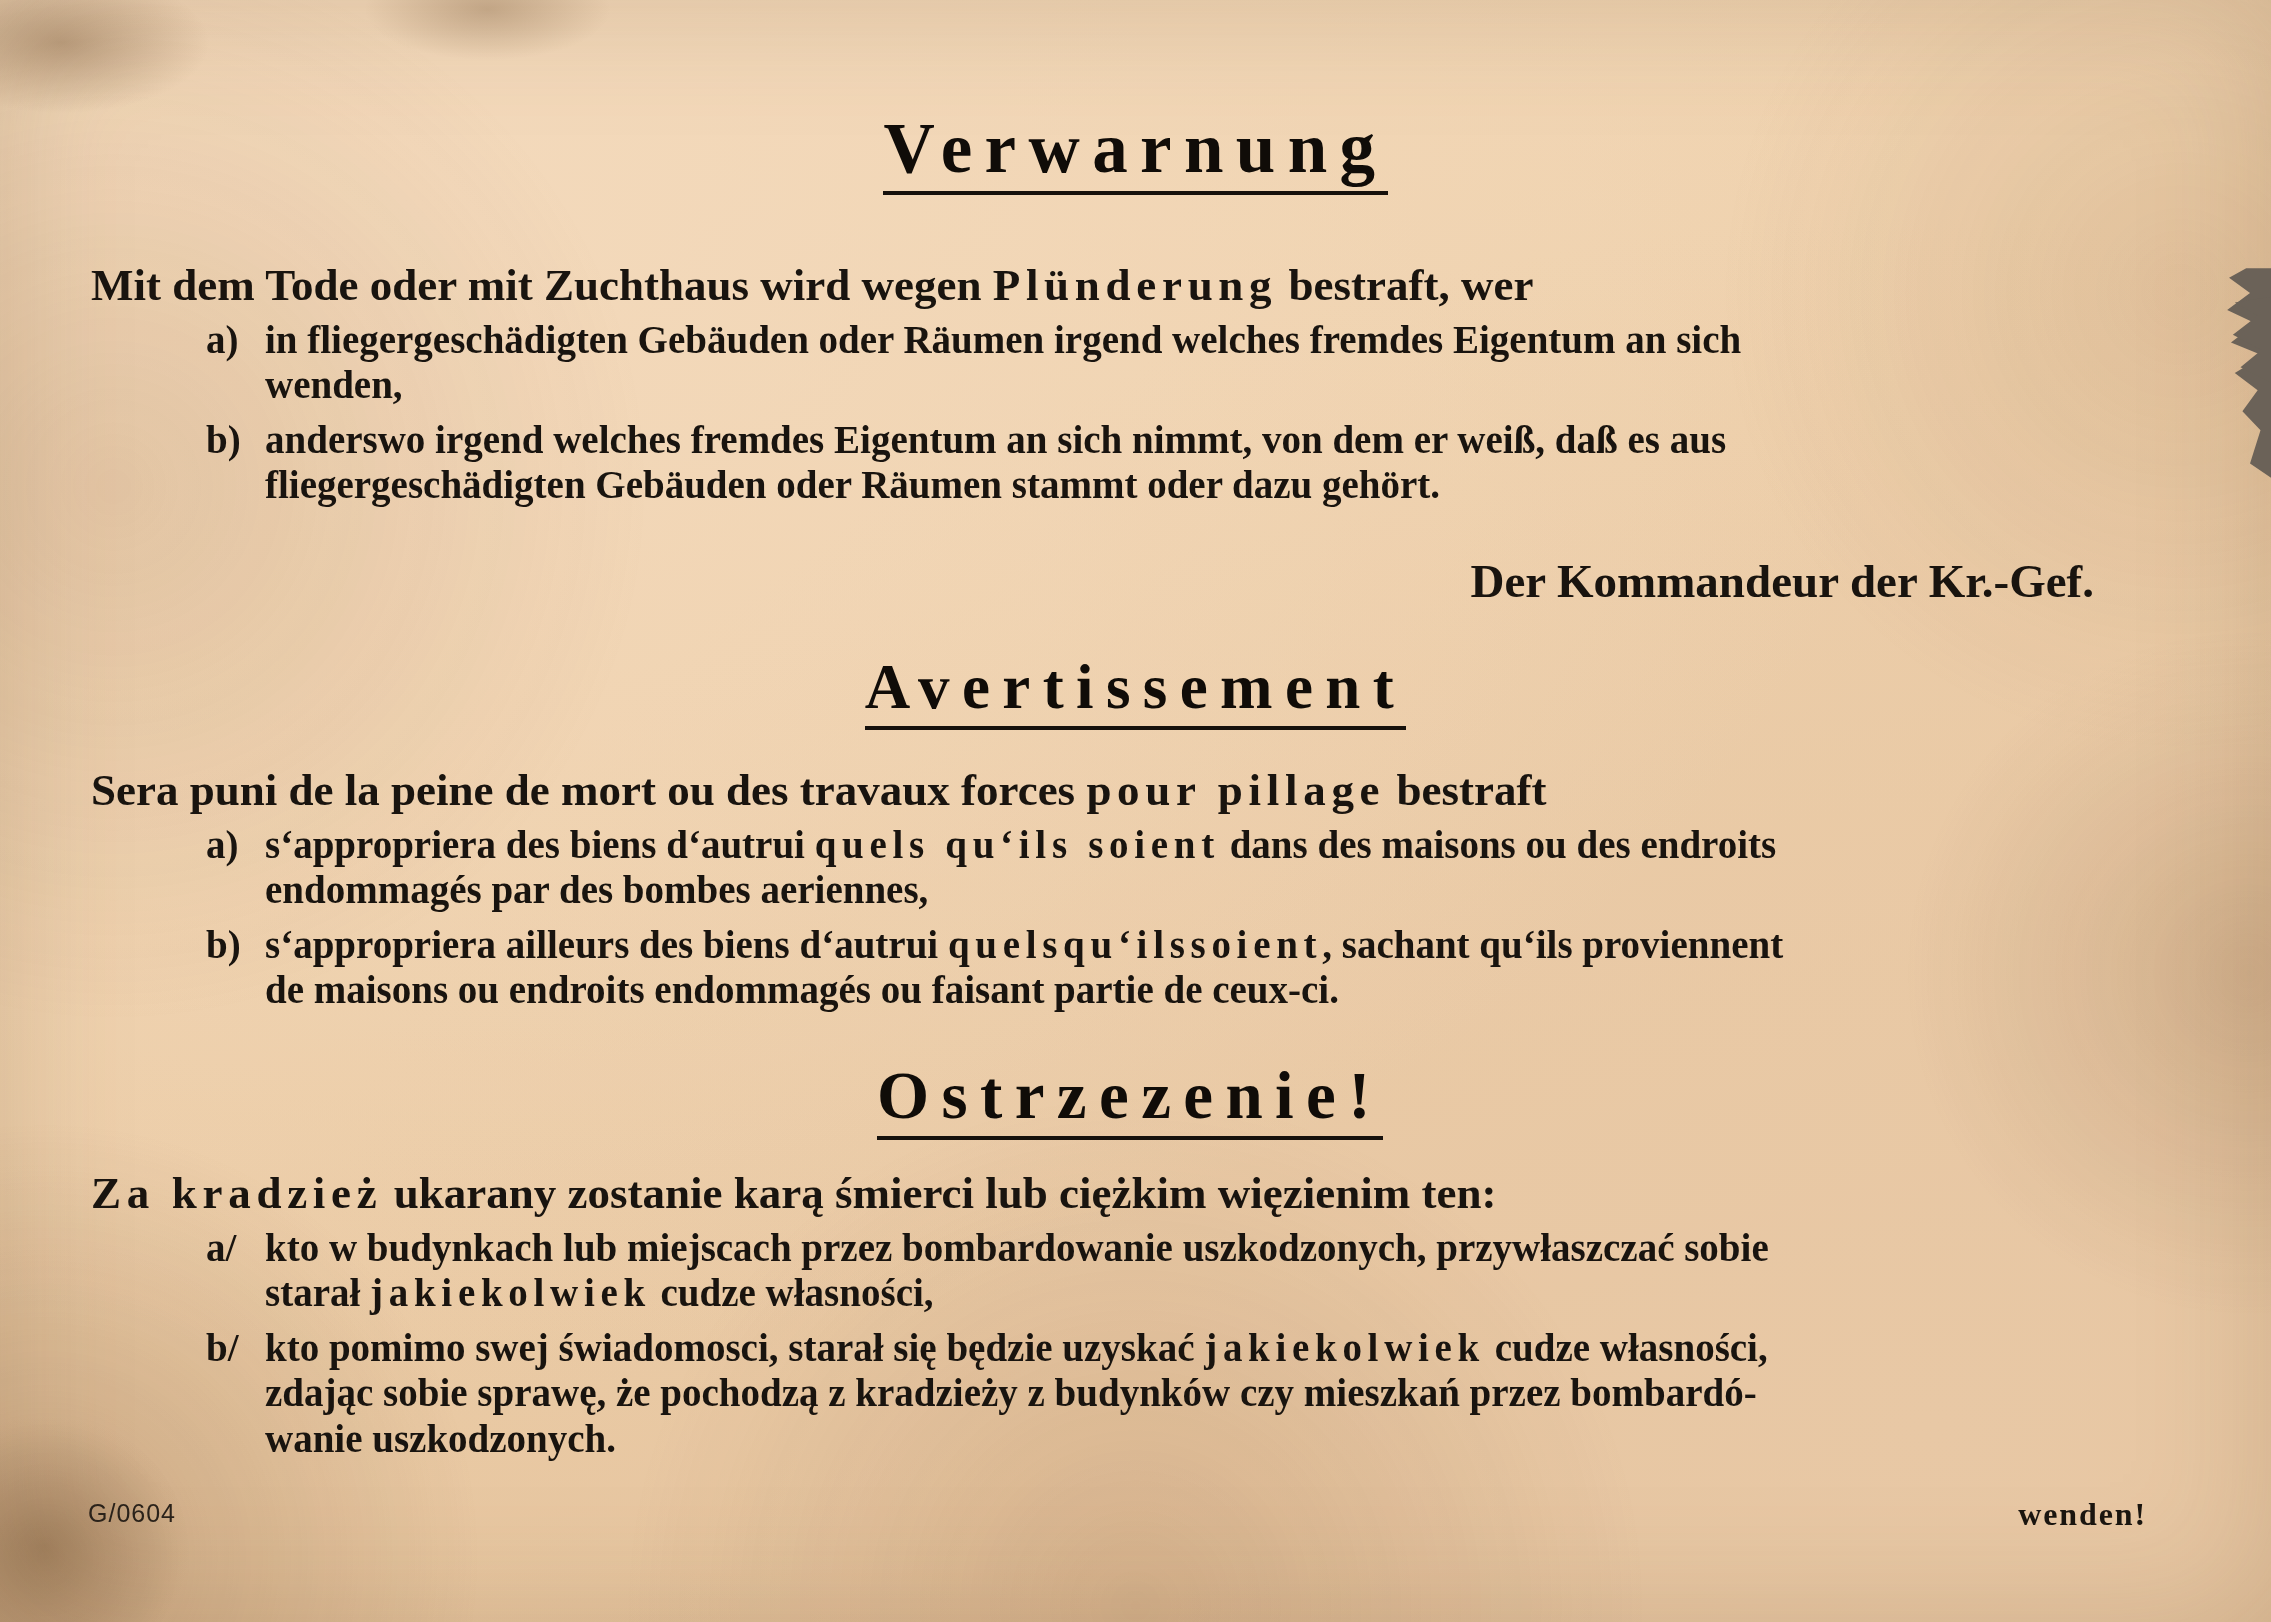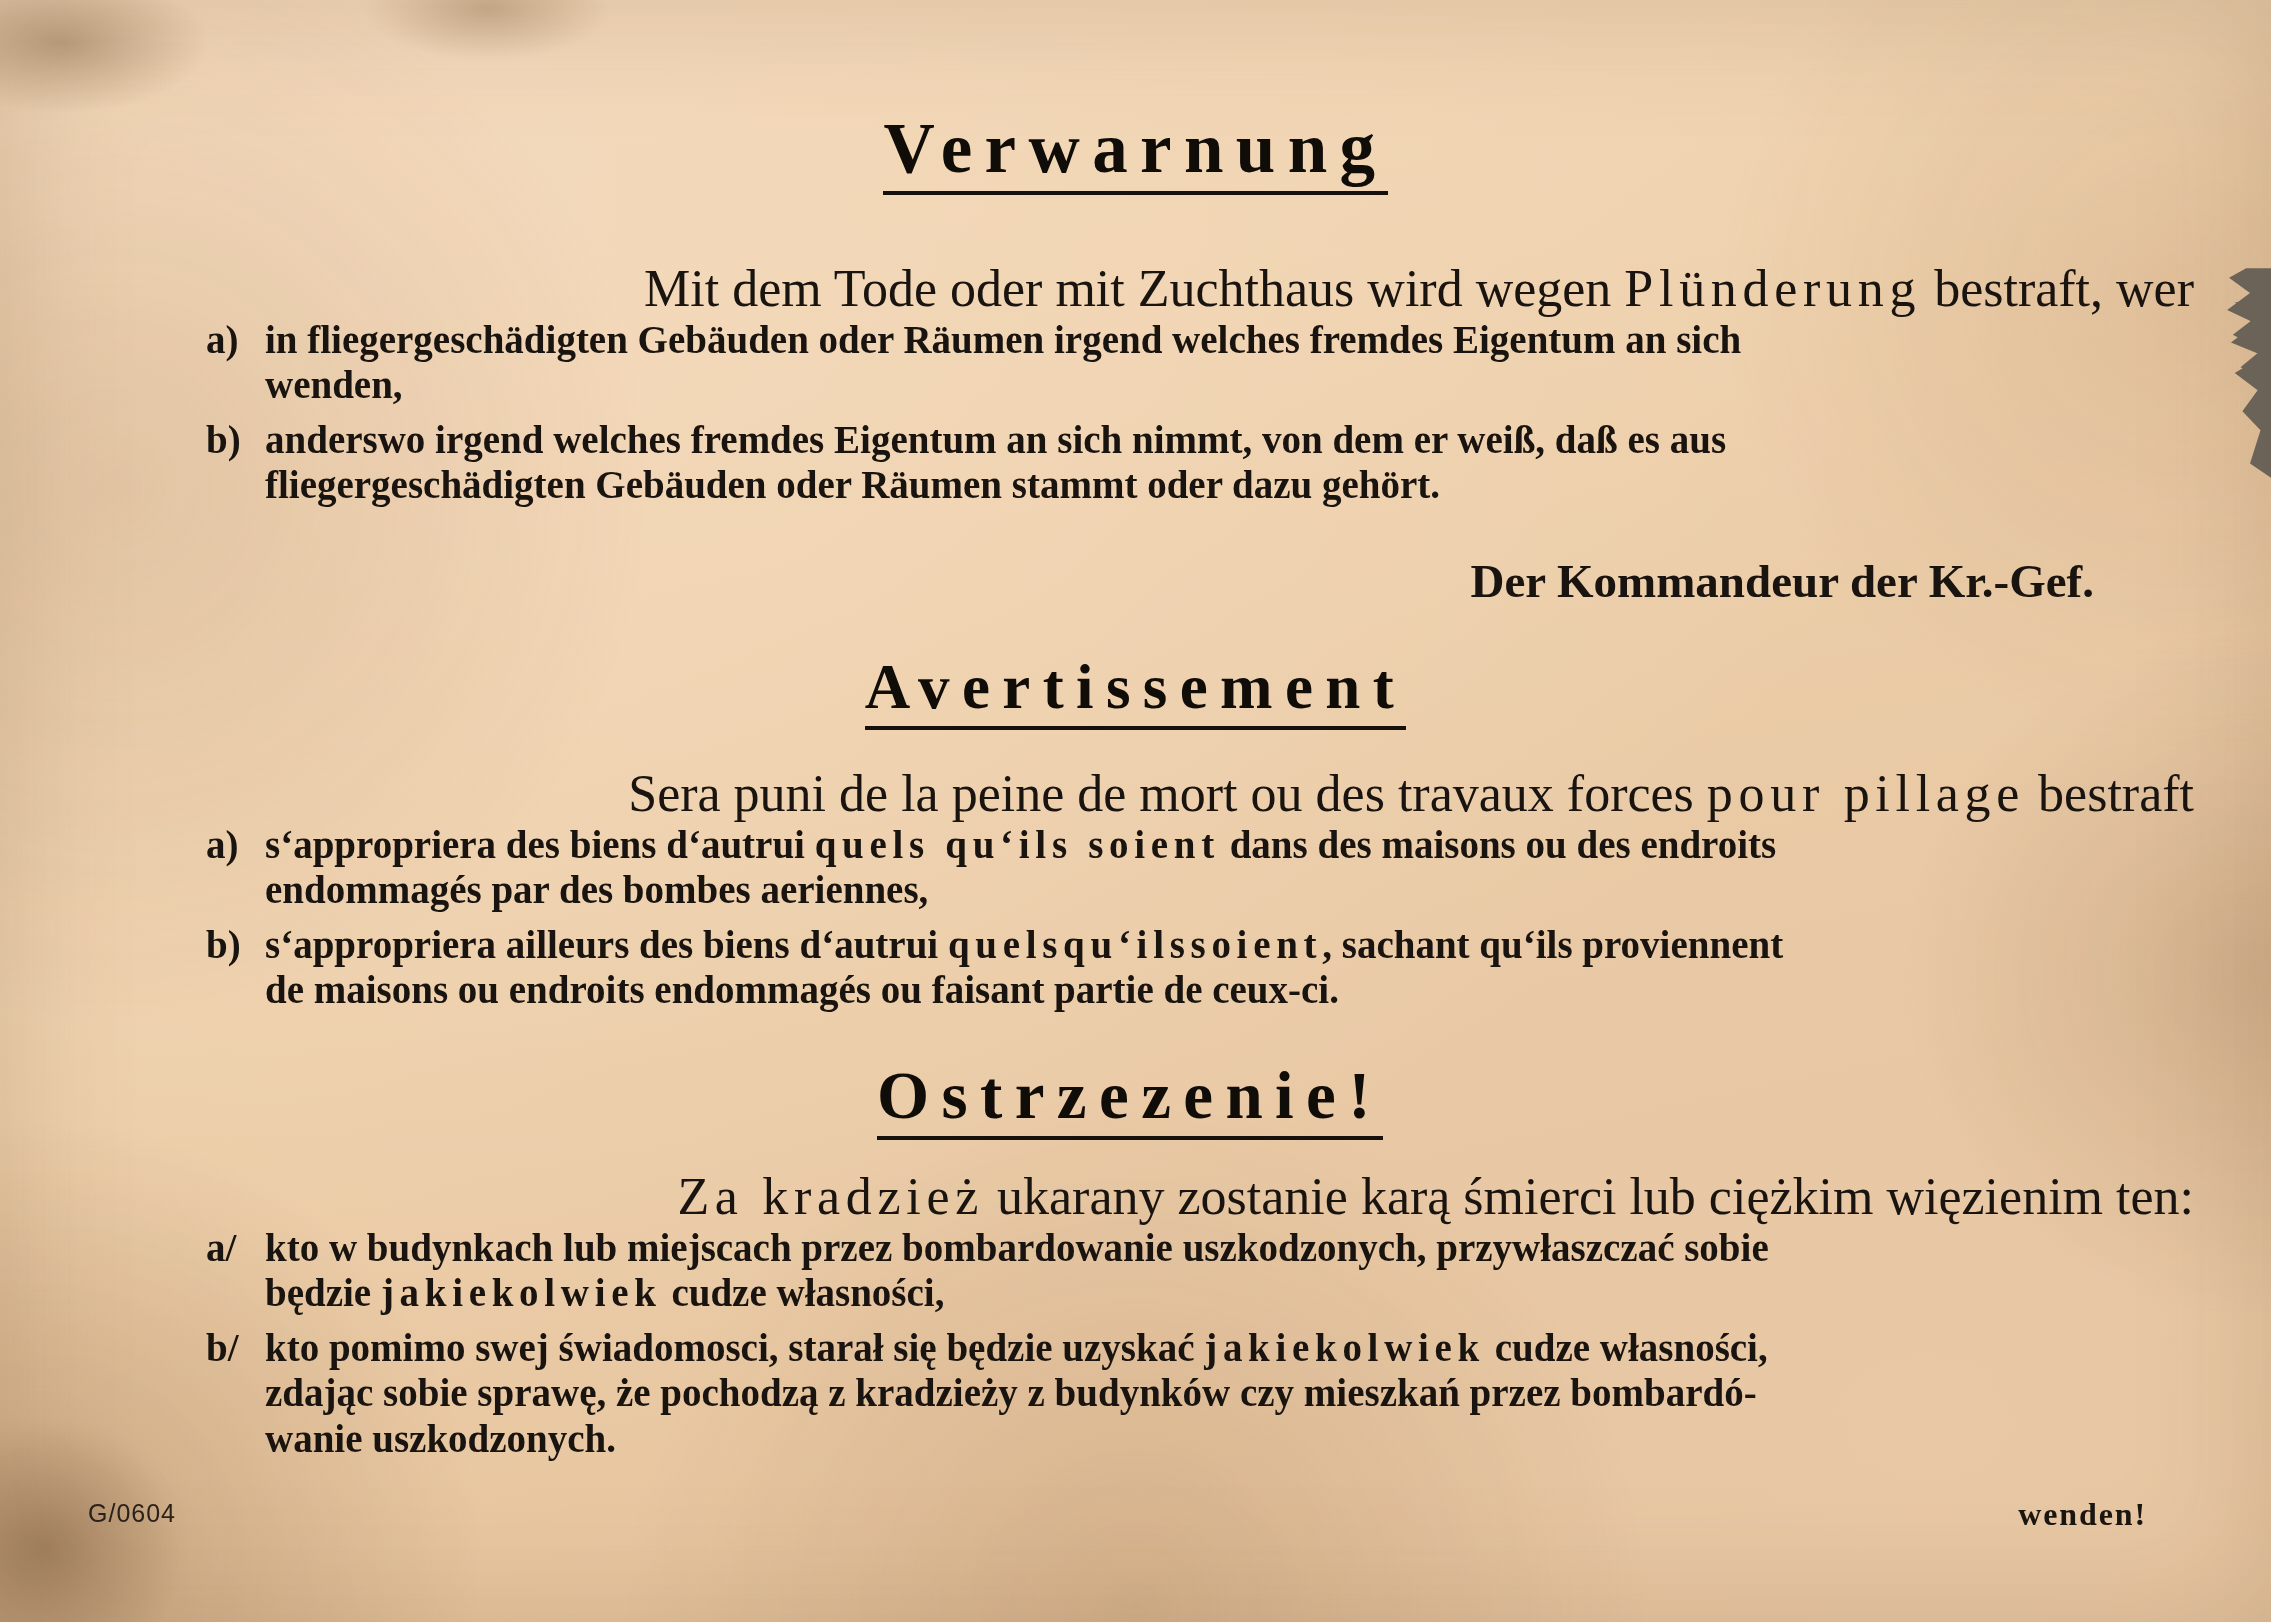--- a/index.html
+++ b/index.html
@@ -97,24 +97,23 @@
     padding-bottom: 6.7px;
     margin-top: 25px;
   }
 
   #t-de { position:absolute; left:0; top:88px; width:2271px; font-size:71px; letter-spacing: 12.4px; }
   #t-fr { position:absolute; left:0; top:631px; width:2271px; font-size:63px; letter-spacing: 12.4px; }
   #t-pl { position:absolute; left:0; top:1037px; width:2260px; font-size:67px; letter-spacing: 12.4px; }
 
   .lead {
     position: absolute;
-    font-weight: normal;
-    font-size: 52px;
+    font-weight: bold;
+    font-size: 45px;
     line-height: 1.12;
-    text-align: right;
   }
   .sp { letter-spacing: 5.7px; }
 
   .items { position: absolute; }
   .item {
     display: flex;
     font-weight: bold;
     font-size: 39px;
     line-height: 1.16;
     margin-bottom: 9.6px;
@@ -235,21 +234,21 @@
 
     <div class="lead" id="pl-lead">
       <span class="sp">Za kradzież</span><span> ukarany zostanie karą śmierci lub ciężkim więzienim ten:</span>
     </div>
 
     <div class="items" id="pl-items">
       <div class="item">
         <span class="marker">a/</span>
         <span class="body-txt">
           <span>kto w budynkach lub miejscach przez bombardowanie uszkodzonych, przywłaszczać sobie</span>
-          <span class="ind"><span>będzie </span><span class="sp">jakiekolwiek</span><span> cudze własności,</span></span>
+          <span class="ind"><span>starał </span><span class="sp">jakiekolwiek</span><span> cudze własności,</span></span>
         </span>
       </div>
       <div class="item">
         <span class="marker">b/</span>
         <span class="body-txt">
           <span>kto pomimo swej świadomosci, starał się będzie uzyskać </span><span class="sp">jakiekolwiek</span><span> cudze własności,</span>
           <span class="ind">zdając sobie sprawę, że pochodzą z kradzieży z budynków czy mieszkań przez bombardó-</span>
           <span class="ind">wanie uszkodzonych.</span>
         </span>
       </div>

